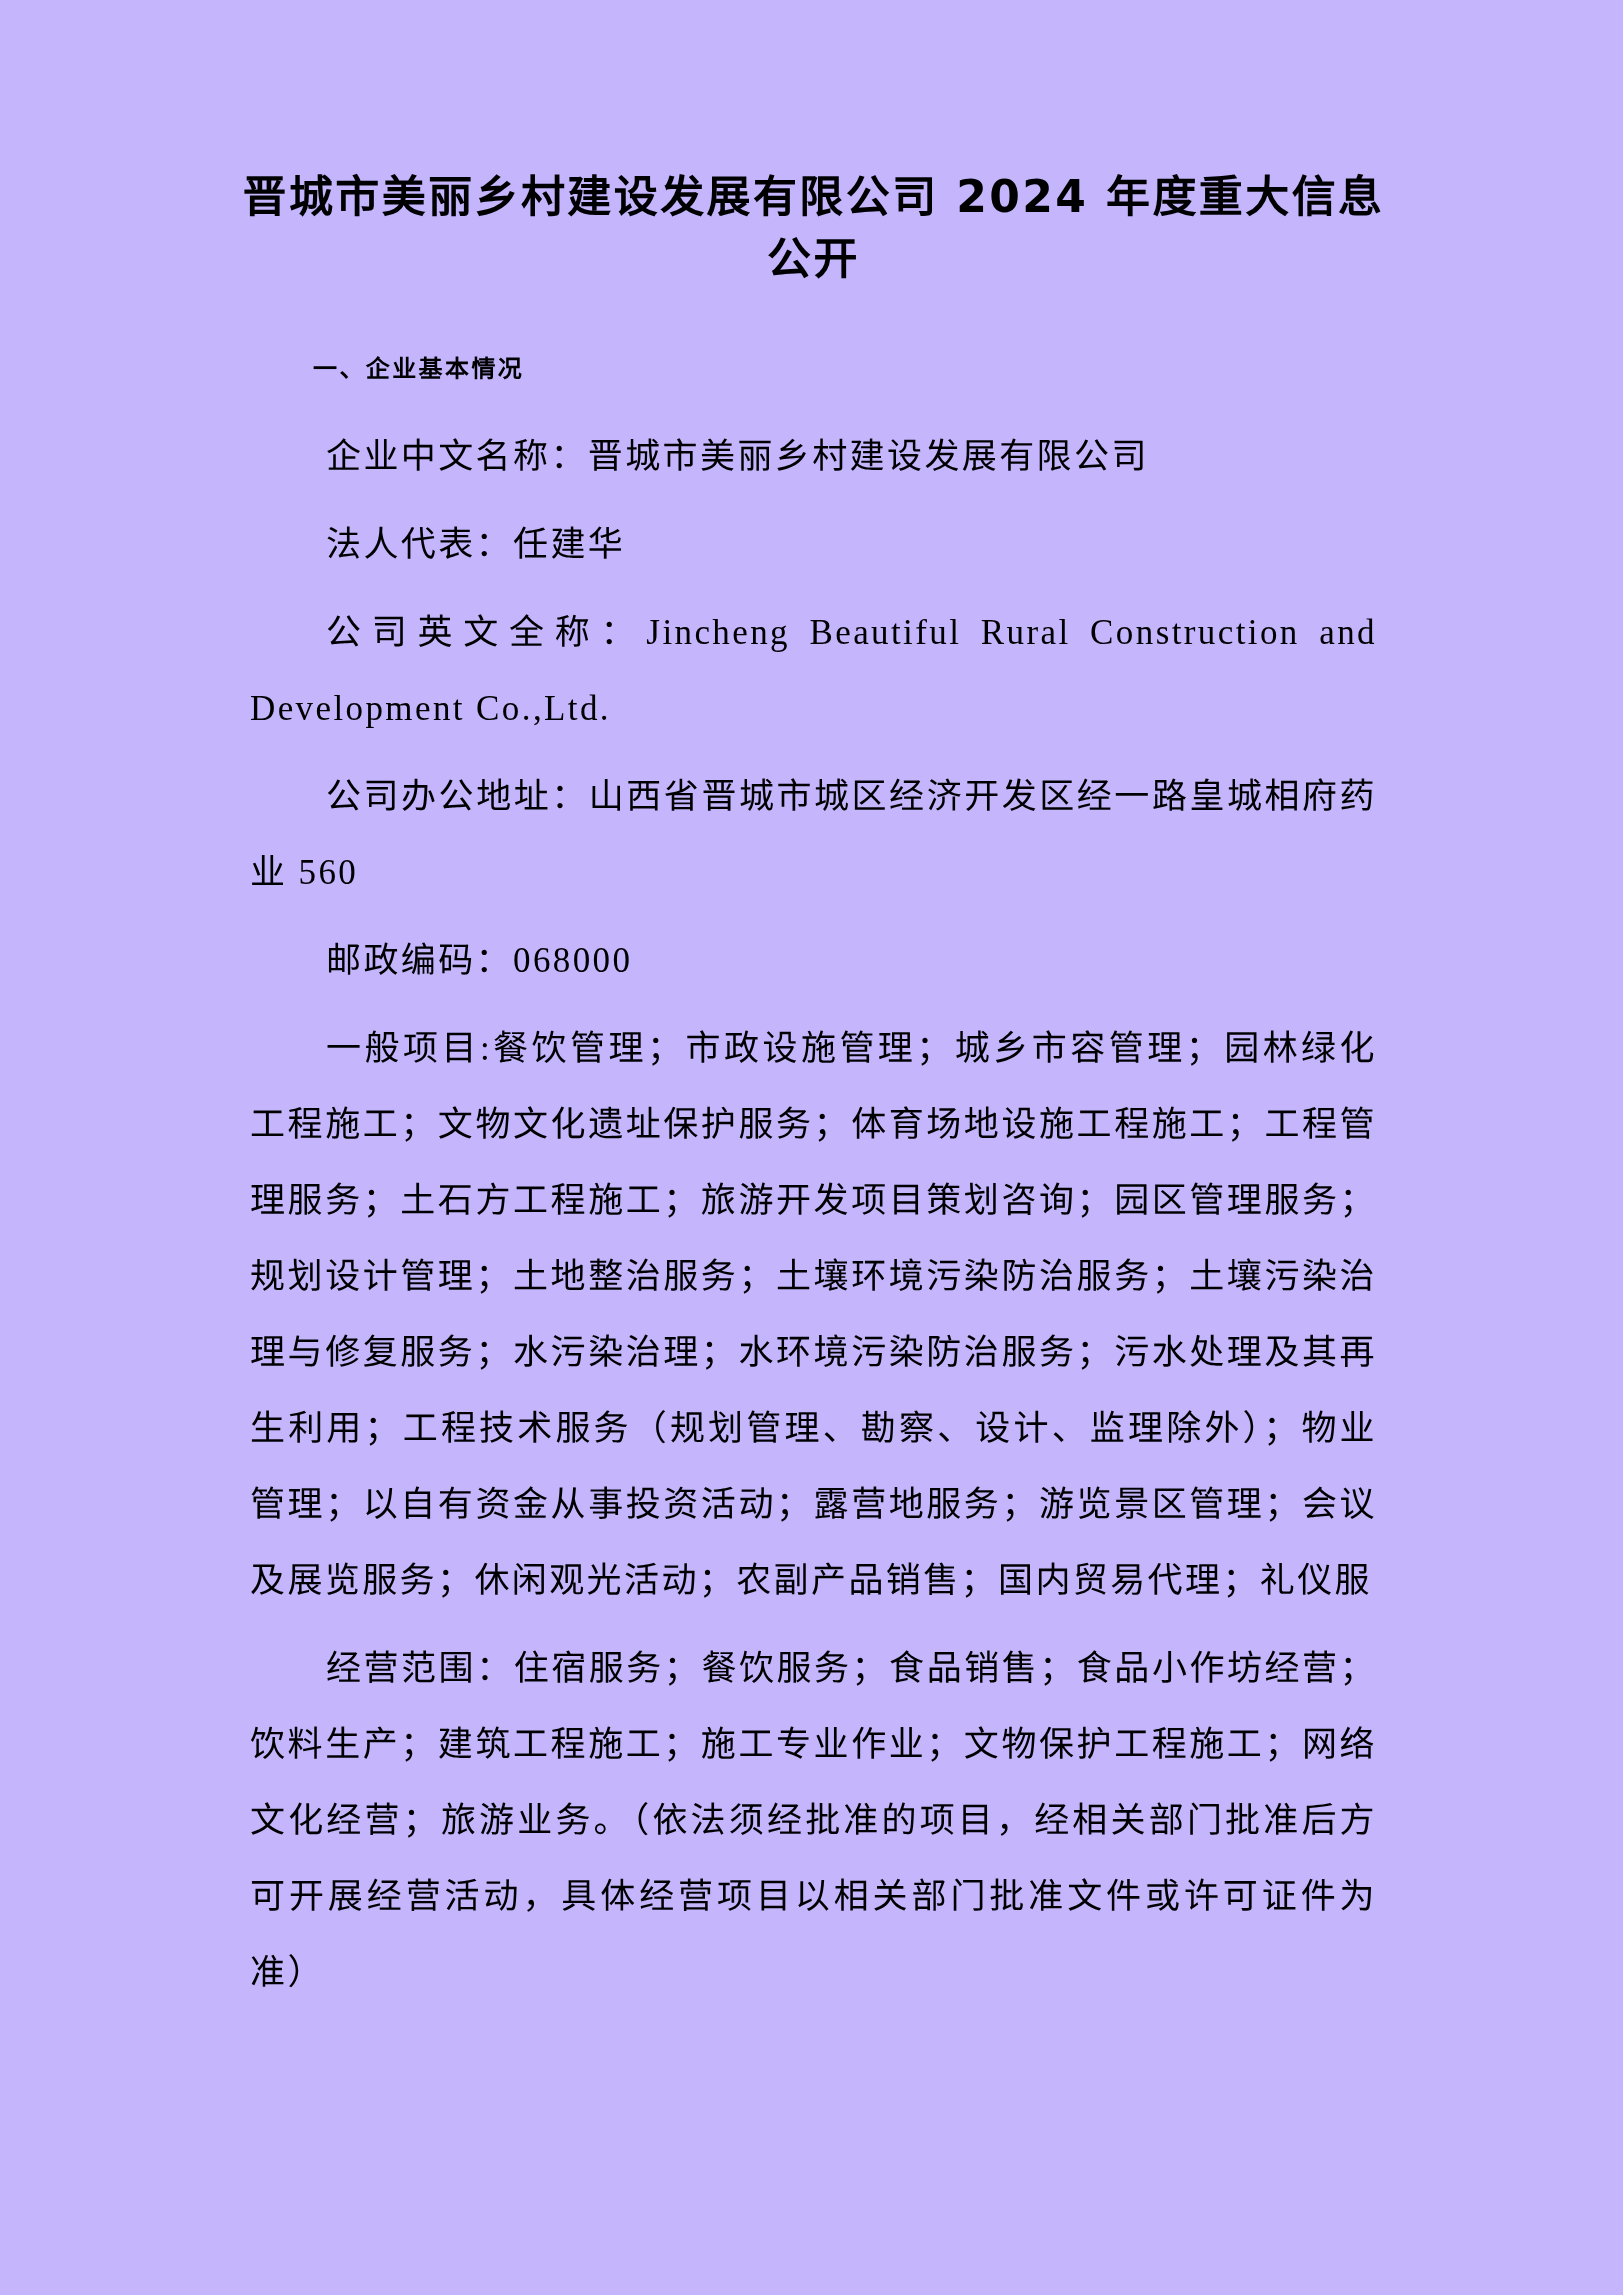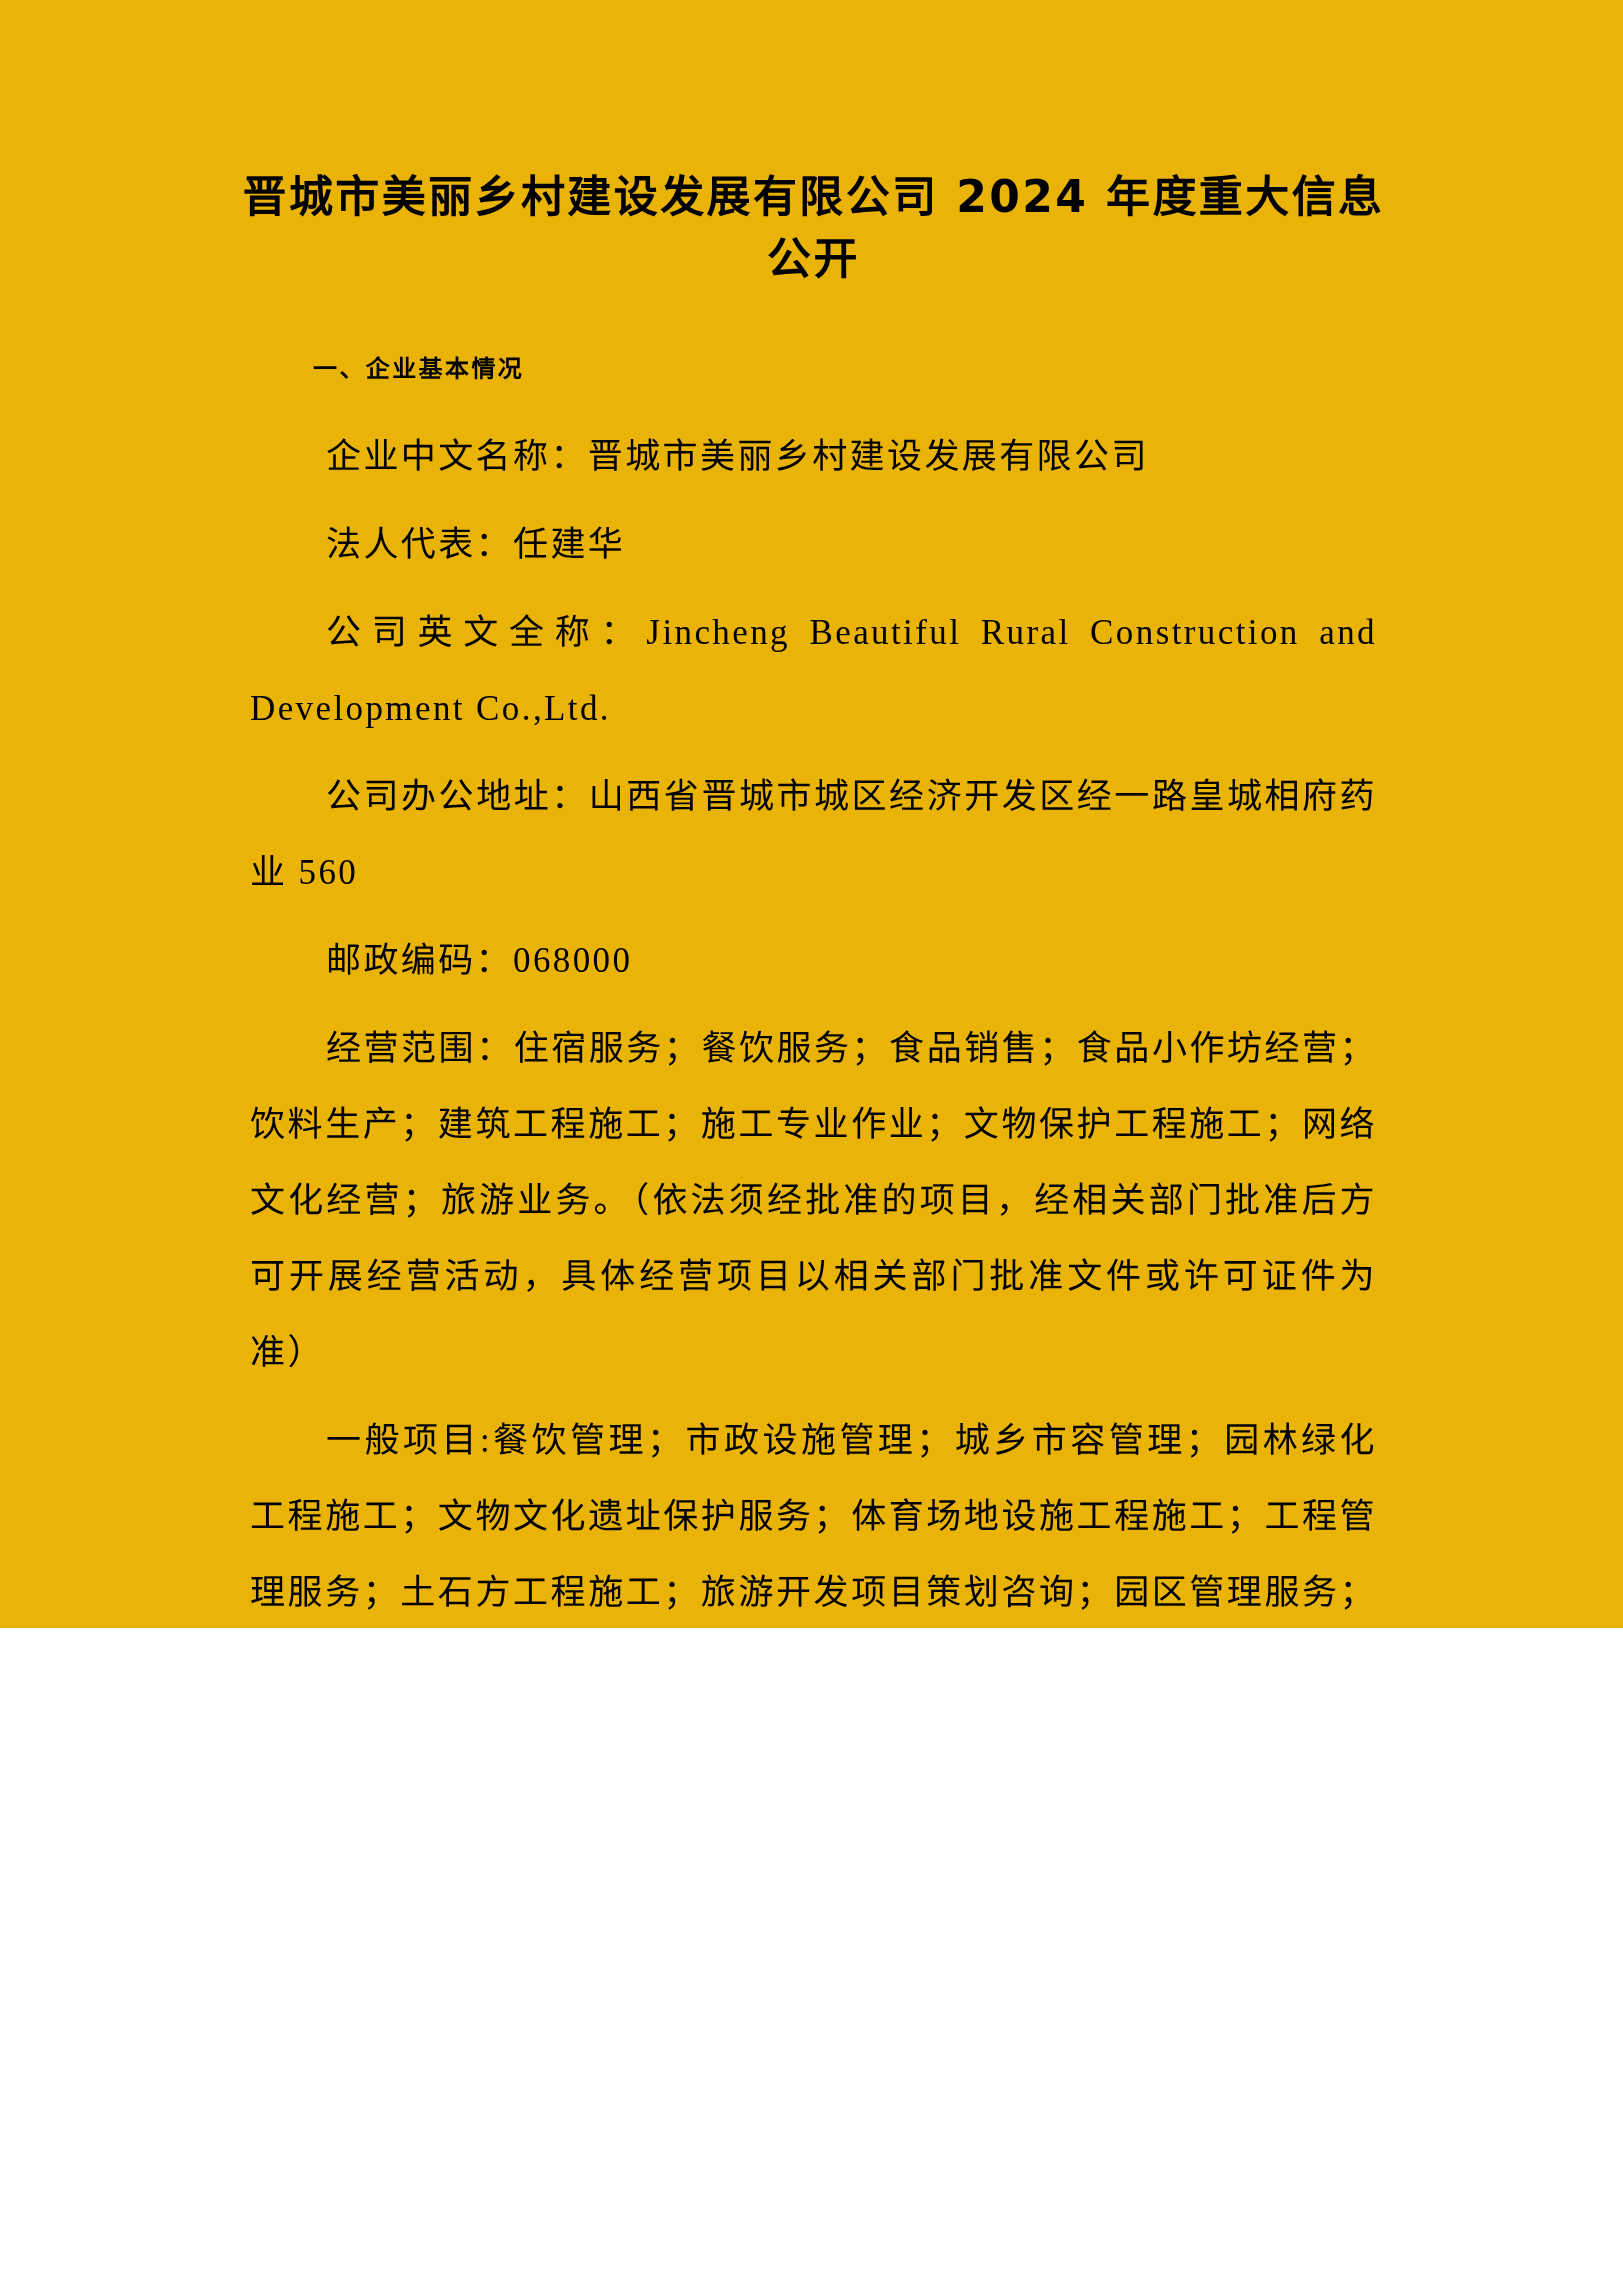--- a/index.html
+++ b/index.html
@@ -3,22 +3,22 @@
 <meta charset="utf-8">
 <style>
   html, body {
     margin: 0;
     padding: 0;
     background: #ffffff;
   }
   .page {
     position: relative;
     width: 1623px;
-    height: 1628px;
-    background: #eab308;
+    height: 2295px;
+    background: #c4b5fd;
     color: #000000;
     overflow: hidden;
   }
   .content {
     position: absolute;
     left: 238px;
     top: 166px;
     width: 1151px;
   }
   .title {
@@ -64,19 +64,19 @@
     </h1>
 
     <h2 class="heading">一、企业基本情况</h2>
 
     <div class="bodytext">
       <p>企业中文名称：晋城市美丽乡村建设发展有限公司</p>
       <p>法人代表：任建华</p>
       <p>公司英文全称：Jincheng  Beautiful Rural Construction and Development Co.,Ltd.</p>
       <p>公司办公地址：山西省晋城市城区经济开发区经一路皇城相府药业 560</p>
       <p>邮政编码：068000</p>
+      <p>一般项目:餐饮管理；市政设施管理；城乡市容管理；园林绿化工程施工；文物文化遗址保护服务；体育场地设施工程施工；工程管理服务；土石方工程施工；旅游开发项目策划咨询；园区管理服务；规划设计管理；土地整治服务；土壤环境污染防治服务；土壤污染治理与修复服务；水污染治理；水环境污染防治服务；污水处理及其再生利用；工程技术服务（规划管理、勘察、设计、监理除外）；物业管理；以自有资金从事投资活动；露营地服务；游览景区管理；会议及展览服务；休闲观光活动；农副产品销售；国内贸易代理；礼仪服</p>
       <p>经营范围：住宿服务；餐饮服务；食品销售；食品小作坊经营；饮料生产；建筑工程施工；施工专业作业；文物保护工程施工；网络文化经营；旅游业务。（依法须经批准的项目，经相关部门批准后方可开展经营活动，具体经营项目以相关部门批准文件或许可证件为准）</p>
-      <p>一般项目:餐饮管理；市政设施管理；城乡市容管理；园林绿化工程施工；文物文化遗址保护服务；体育场地设施工程施工；工程管理服务；土石方工程施工；旅游开发项目策划咨询；园区管理服务；规划设计管理；土地整治服务；土壤环境污染防治服务；土壤污染治理与修复服务；水污染治理；水环境污染防治服务；污水处理及其再生利用；工程技术服务（规划管理、勘察、设计、监理除外）；物业管理；以自有资金从事投资活动；露营地服务；游览景区管理；会议及展览服务；休闲观光活动；农副产品销售；国内贸易代理；礼仪服</p>
     </div>
 
   </div>
 </div>
 
 
 </body></html>

